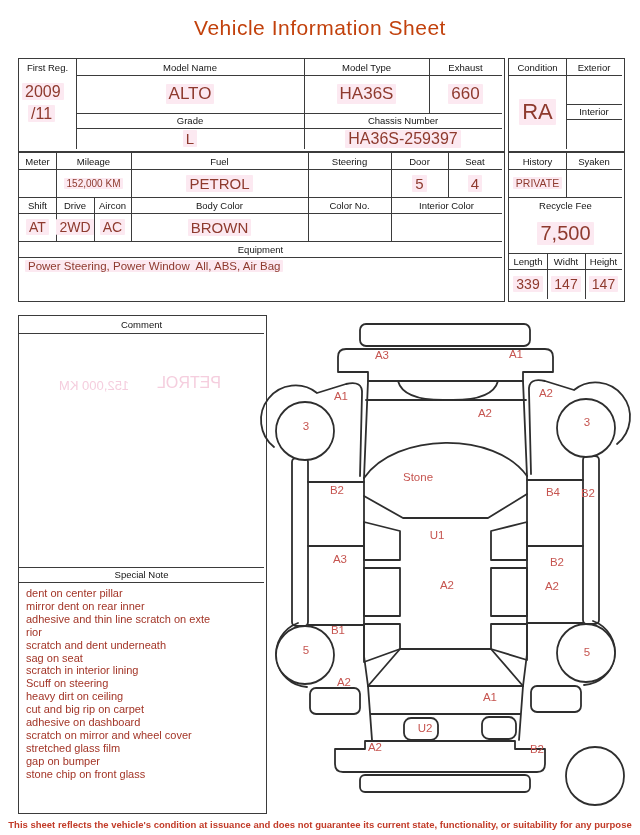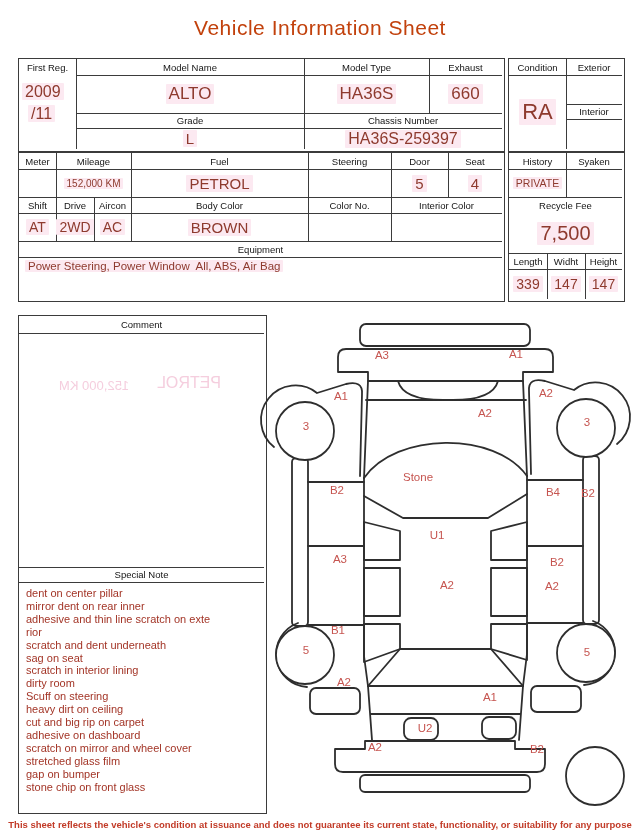--- a/index.html
+++ b/index.html
@@ -191,21 +191,20 @@
     <div class="hline" style="left:0;top:266px;width:245px;"></div>
 
     <div class="notes">
       <div>dent on center pillar</div>
       <div>mirror dent on rear inner</div>
       <div>adhesive and thin line scratch on exte</div>
       <div>rior</div>
       <div>scratch and dent underneath</div>
       <div>sag on seat</div>
       <div>scratch in interior lining</div>
-      <div>dirty room</div>
       <div>Scuff on steering</div>
       <div>heavy dirt on ceiling</div>
       <div>cut and big rip on carpet</div>
       <div>adhesive on dashboard</div>
       <div>scratch on mirror and wheel cover</div>
       <div>stretched glass film</div>
       <div>gap on bumper</div>
       <div>stone chip on front glass</div>
     </div>
   </div>

